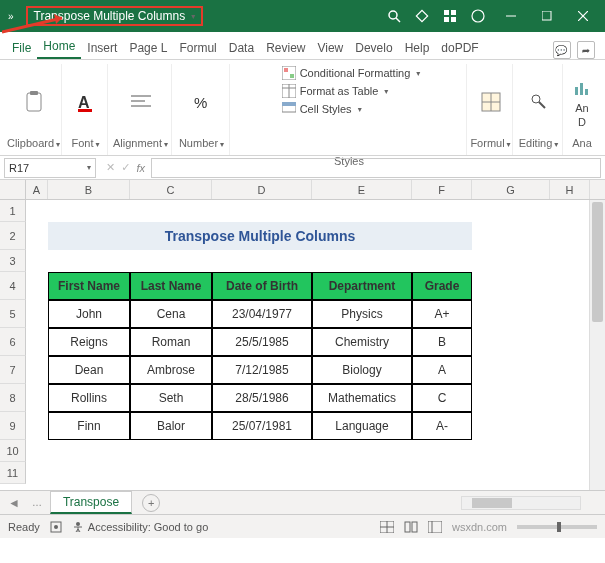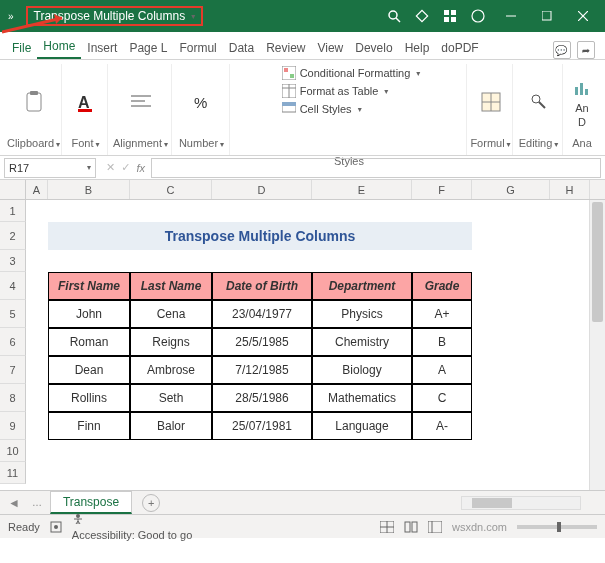--- a/index.html
+++ b/index.html
@@ -50,21 +50,21 @@
 .ch.A{width:22px;}.ch.B{width:82px;}.ch.C{width:82px;}.ch.D{width:100px;}.ch.E{width:100px;}.ch.F{width:60px;}.ch.G{width:78px;}.ch.H{width:40px;}
 .rows { display:flex; flex-direction:column;}
 .row { display:flex; height:22px;}
 .row.tall{height:28px;}
 .rh { width:26px; background:#f3f2f1; border-right:1px solid #ccc; border-bottom:1px solid #ddd; font-size:11px; color:#555; display:flex; align-items:center; justify-content:center;}
 .cell { border-right:1px solid #eee; border-bottom:1px solid #eee; font-size:12px; display:flex; align-items:center; justify-content:center; background:#fff;}
 .cell.A{width:22px;}.cell.B{width:82px;}.cell.C{width:82px;}.cell.D{width:100px;}.cell.E{width:100px;}.cell.F{width:60px;}.cell.G{width:78px;}.cell.H{width:40px;}
 
 
 .merged-title { background:#e8eef4; color:#2f5597; font-weight:bold; font-size:14px; display:flex; align-items:center; justify-content:center; border:1px solid #e8eef4;}
-.tbl-hdr { background:#fca5a5; font-weight:bold; border:1px solid #000 !important;font-style:italic;}
+.tbl-hdr { background:#22c55e; font-weight:bold; border:1px solid #000 !important;}
 .tbl-cell { border:1px solid #000 !important; background:#fff;}
 .spacer-cell{border:none !important; background:#fff;}
 
 .vscroll { position:absolute; right:0; top:20px; bottom:0; width:16px; background:#f0f0f0; border-left:1px solid #ddd;}
 .vscroll .thumb{position:absolute; left:2px; right:2px; top:2px; height:120px; background:#c8c8c8; border-radius:2px;}
 
 
 .sheet-tabs { height:24px; background:#f3f2f1; border-top:1px solid #ccc; display:flex; align-items:center; padding:0 4px; gap:4px;}
 .stab-nav{color:#888; padding:0 4px;}
 .stab { padding:3px 12px; font-size:12px; background:#fff; border:1px solid #ccc; border-bottom:2px solid #1a7243; color:#1a7243;}
@@ -366,22 +366,22 @@
       <div class="cell D tbl-cell">23/04/1977</div>
       <div class="cell E tbl-cell">Physics</div>
       <div class="cell F tbl-cell">A+</div>
       <div class="cell G spacer-cell"></div>
         <div class="cell H spacer-cell"></div>
       </div>
 
     <div class="row tall">
         <div class="rh">6</div>
         <div class="cell A spacer-cell"></div>
+      <div class="cell C tbl-cell">Reigns</div>
       <div class="cell B tbl-cell">Roman</div>
-      <div class="cell C tbl-cell">Reigns</div>
       <div class="cell D tbl-cell">25/5/1985</div>
       <div class="cell E tbl-cell">Chemistry</div>
       <div class="cell F tbl-cell">B</div>
       <div class="cell G spacer-cell"></div>
         <div class="cell H spacer-cell"></div>
       </div>
 
     <div class="row tall">
         <div class="rh">7</div>
         <div class="cell A spacer-cell"></div>
@@ -449,21 +449,21 @@
 </div>
 
 <div class="statusbar">
   <span>Ready</span>
   <span>
       <svg width="12" height="12">
         <rect x="1" y="1" width="10" height="10" stroke="#666" fill="none"></rect>
         <circle cx="6" cy="6" r="2" fill="#666"></circle>
       </svg>
     </span>
-  <span style="display:flex;gap:4px;flex-direction:column;">
+  <span style="display:flex;align-items:center;gap:4px;">
     <svg width="12" height="12">
         <circle cx="6" cy="3" r="2" fill="#666"></circle>
         <path d="M2 6 L10 6 M6 6 L6 11 M4 11 L6 8 L8 11" stroke="#666" fill="none"></path>
       </svg>
     <span>Accessibility: Good to go</span>
   </span>
   <div class="sright">
     <span>
         <svg width="14" height="12">
           <rect x="0" y="0" width="14" height="12" stroke="#666" fill="none"></rect>

